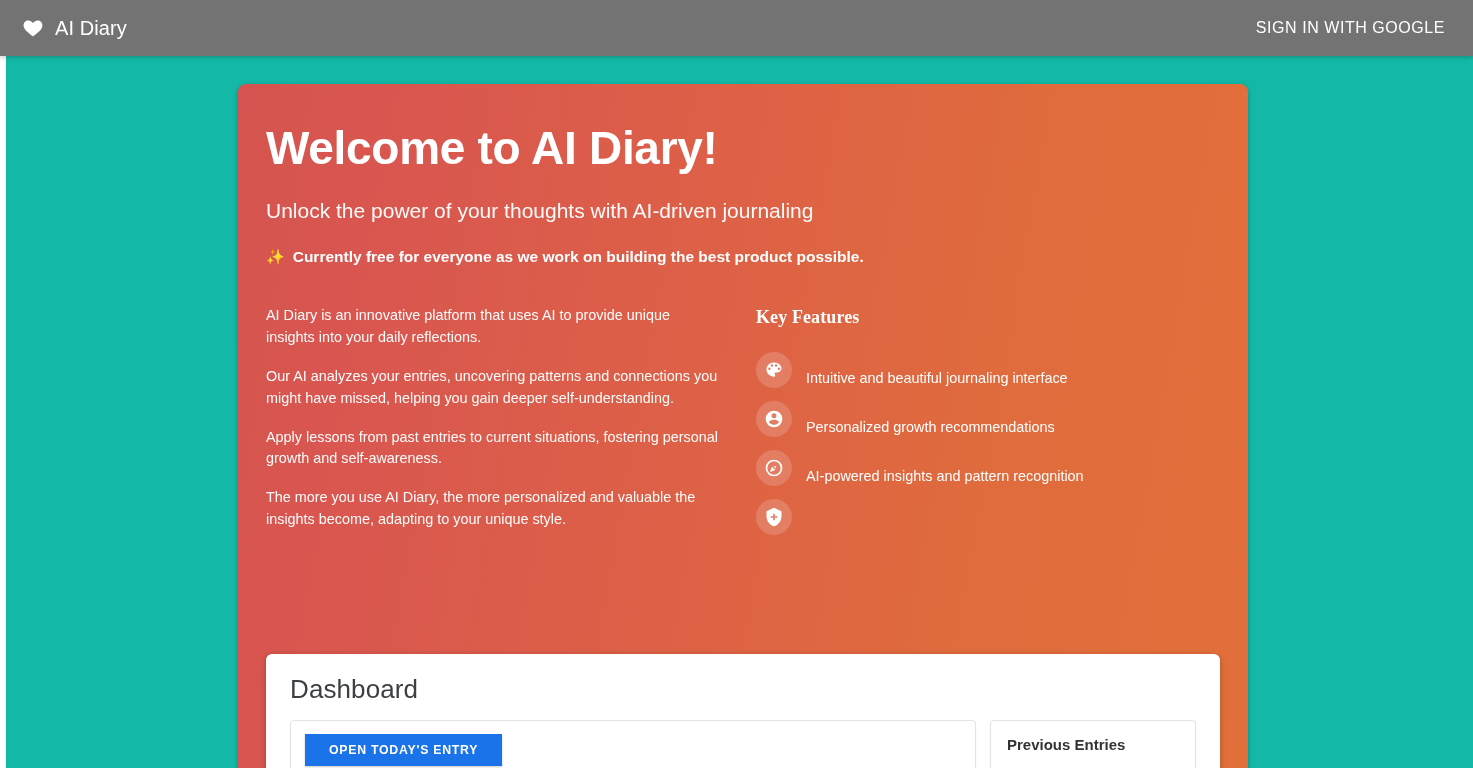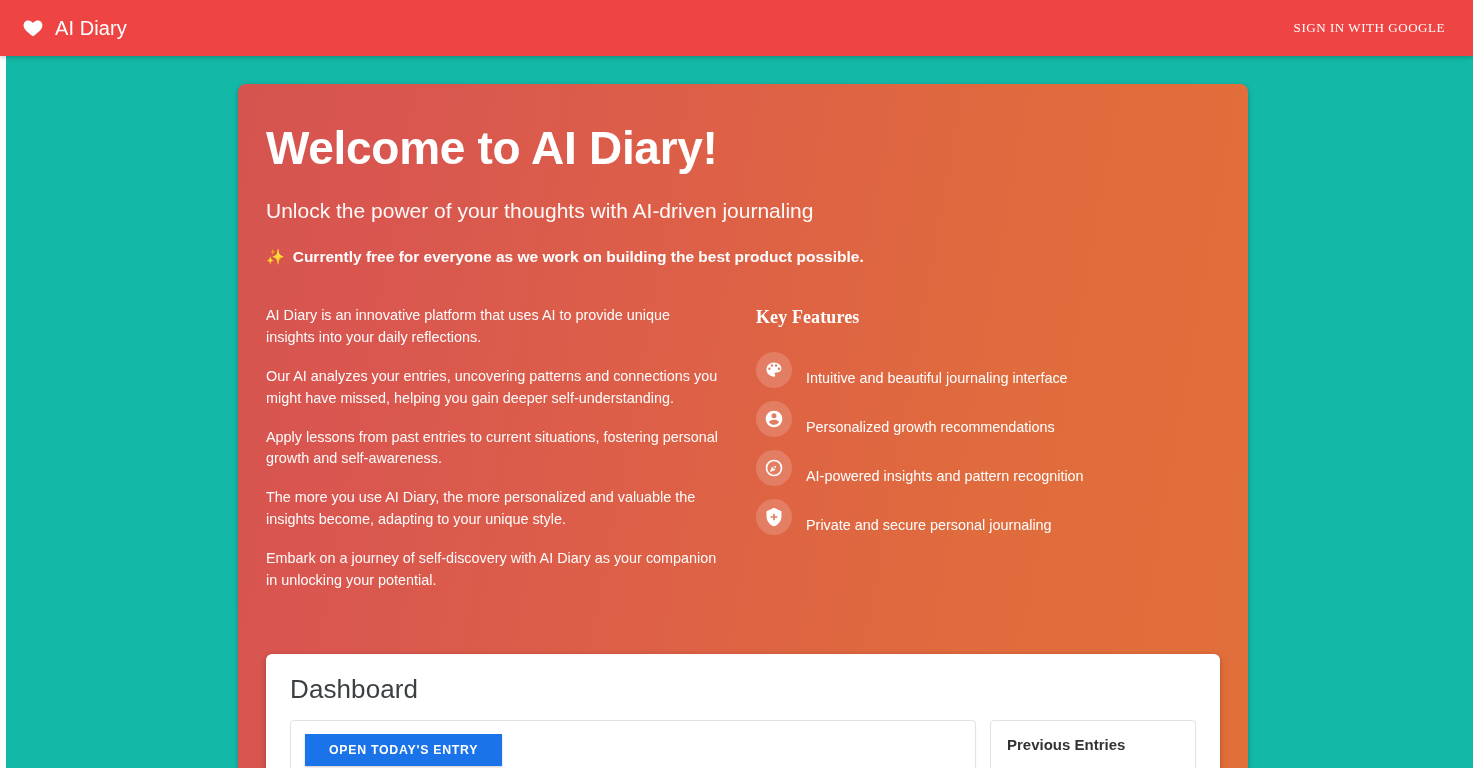--- a/index.html
+++ b/index.html
@@ -12,21 +12,21 @@
     font-family: "Liberation Sans", sans-serif;
     -webkit-font-smoothing: antialiased;
   }
 
   
   .appbar {
     position: absolute;
     top: 0; left: 0;
     width: 1473px;
     height: 56px;
-    background: #ef4444;
+    background: #737373;
     display: flex;
     align-items: center;
     justify-content: space-between;
     padding: 0 20px 0 22px;
     box-shadow: 0 2px 4px rgba(0,0,0,0.18);
     z-index: 20;
   }
   .brand {
     display: flex;
     align-items: center;
@@ -42,22 +42,22 @@
     color: #ffffff;
     font-size: 20px;
     font-weight: 400;
     letter-spacing: .1px;
     line-height: 1;
   }
   .signin-btn {
     background: transparent;
     border: none;
     color: #ffffff;
-    font-family: Liberation Serif, serif;
-    font-size: 13px;
+    font-family: Liberation Sans, sans-serif;
+    font-size: 16px;
     font-weight: 500;
     letter-spacing: .55px;
     padding: 8px 8px;
     cursor: pointer;
     white-space: nowrap;
   }
 
   
   .page {
     position: absolute;
@@ -249,21 +249,20 @@
       <span>Currently free for everyone as we work on building the best product possible.</span>
     </div>
 
     <div class="cols">
 
       <div class="col-left">
         <p class="para">AI Diary is an innovative platform that uses AI to provide unique insights into your daily reflections.</p>
         <p class="para">Our AI analyzes your entries, uncovering patterns and connections you might have missed, helping you gain deeper self-understanding.</p>
         <p class="para">Apply lessons from past entries to current situations, fostering personal growth and self-awareness.</p>
         <p class="para">The more you use AI Diary, the more personalized and valuable the insights become, adapting to your unique style.</p>
-        <p class="para">Embark on a journey of self-discovery with AI Diary as your companion in unlocking your potential.</p>
       </div>
 
       <div class="col-right">
         <div class="features-heading">Key Features</div>
 
         <div class="feature">
           <span class="feature-badge">
             <svg viewBox="0 0 24 24" fill="currentColor" aria-hidden="true">
               <path d="M12 3c-4.97 0-9 3.8-9 8.5 0 4.7 4.03 8.5 9 8.5.83 0 1.5-.67 1.5-1.5 0-.39-.15-.74-.39-1.01-.23-.26-.38-.61-.38-.99 0-.83.67-1.5 1.5-1.5H16c2.76 0 5-2.24 5-5C21 6.46 16.97 3 12 3zM6.5 12a1.5 1.5 0 110-3 1.5 1.5 0 010 3zm3-4a1.5 1.5 0 110-3 1.5 1.5 0 010 3zm5 0a1.5 1.5 0 110-3 1.5 1.5 0 010 3zm3.5 4a1.5 1.5 0 110-3 1.5 1.5 0 010 3z"></path>
             </svg>
@@ -288,21 +287,20 @@
           </span>
           <span class="feature-label">AI-powered insights and pattern recognition</span>
         </div>
 
         <div class="feature">
           <span class="feature-badge">
             <svg viewBox="0 0 24 24" fill="currentColor" aria-hidden="true">
               <path d="M12 1L3 5v6c0 5.55 3.84 10.74 9 12 5.16-1.26 9-6.45 9-12V5l-9-4zm1 15h-2v-3H8v-2h3V8h2v3h3v2h-3v3z"></path>
             </svg>
           </span>
-          <span class="feature-label">Private and secure personal journaling</span>
         </div>
       </div>
     </div>
 
     <div class="dash">
       <div class="dash-title">Dashboard</div>
 
       <div class="dash-body">
         <div class="dash-main">
           <div class="entry-box">

